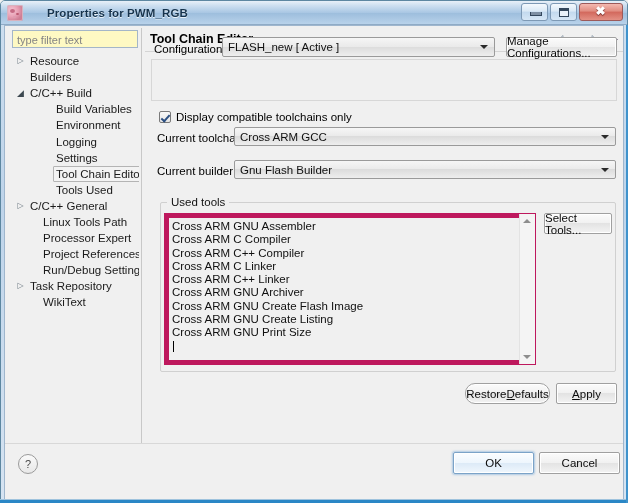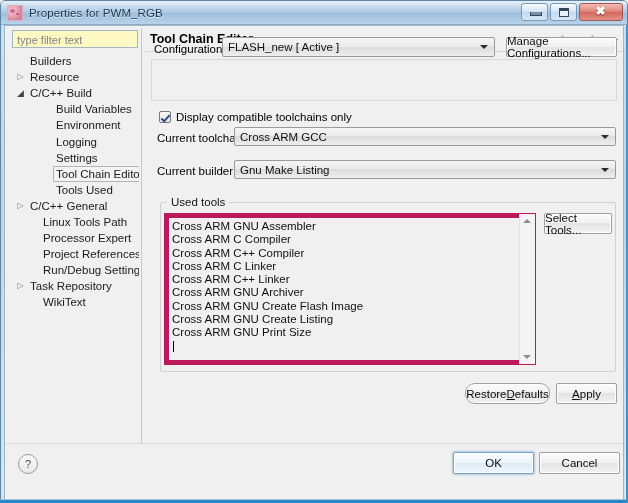--- a/index.html
+++ b/index.html
@@ -73,24 +73,24 @@
   .app-icon::after {
     content: "";
     position: absolute;
     left: 3px; top: 4px;
     width: 5px; height: 4px;
     border-radius: 50%;
     background: #c66b85;
     box-shadow: 5px 3px 0 -1px #b9566f, 2px 6px 0 -1px #dd9db0;
   }
   .title-text {
-    margin-left: 6px;
+    margin-left: 24px;
     font-size: 11.5px;
     color: #16334d;
-    font-weight: normal;
+    font-weight: bold;
     letter-spacing: 0.1px;
     text-shadow: 0 1px 0 rgba(255,255,255,0.75);
     white-space: nowrap;
   }
   .win-buttons {
     position: absolute;
     right: 4px; top: 2px;
     display: flex;
     gap: 2px;
   }
@@ -533,26 +533,26 @@
   </div>
 
   <div class="win-frame-inner"></div>
 
   <div class="content">
 
     <div class="filter-box">type filter text</div>
 
     <div class="tree" id="tree-container">
         <div class="tree-item indent-1">
-          <span class="twisty none"></span>
-          <span class="tree-label">Builders</span>
-        </div>
-        <div class="tree-item indent-1">
           <span class="twisty closed"></span>
           <span class="tree-label">Resource</span>
+        </div>
+        <div class="tree-item indent-1">
+          <span class="twisty none"></span>
+          <span class="tree-label">Builders</span>
         </div>
         <div class="tree-item indent-1">
           <span class="twisty open"></span>
           <span class="tree-label">C/C++ Build</span>
         </div>
         <div class="tree-item indent-3">
           <span class="twisty none"></span>
           <span class="tree-label">Build Variables</span>
         </div>
         <div class="tree-item indent-3">
@@ -643,21 +643,21 @@
       </div>
 
       <div class="row-label toolchain-label">Current toolchain:</div>
       <div class="combo toolchain-combo">
         <span>Cross ARM GCC</span>
         <span class="caret"></span>
       </div>
 
       <div class="row-label builder-label">Current builder:</div>
       <div class="combo builder-combo">
-        <span>Gnu Make Listing</span>
+        <span>Gnu Flash Builder</span>
         <span class="caret"></span>
       </div>
 
       <div class="tools-group">
         <div class="tools-group-border"></div>
         <div class="tools-group-title">Used tools</div>
 
         <div class="tools-list" id="tools-list">
             <div class="tool-line">Cross ARM GNU Assembler</div>
             <div class="tool-line">Cross ARM C Compiler</div>

